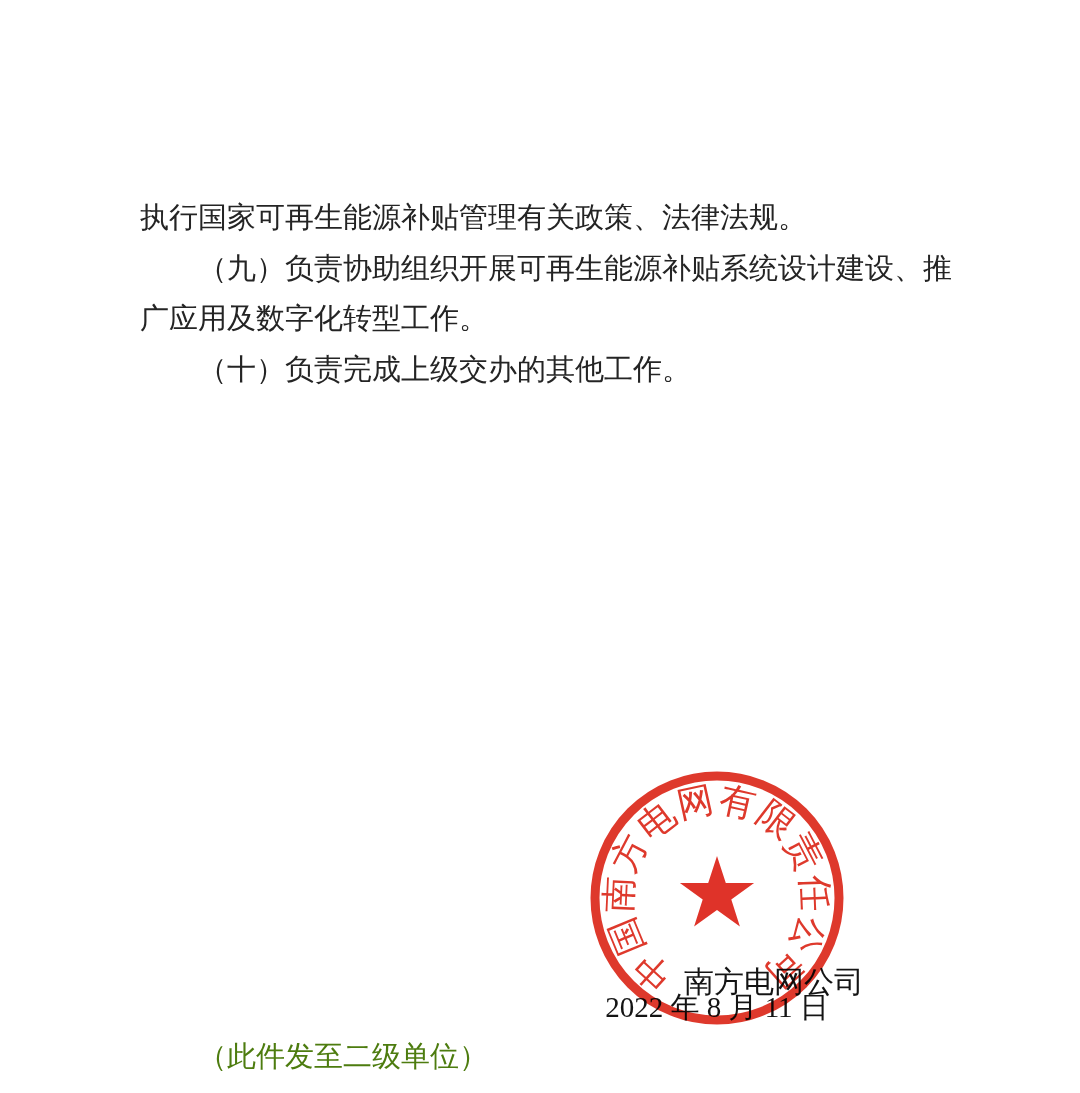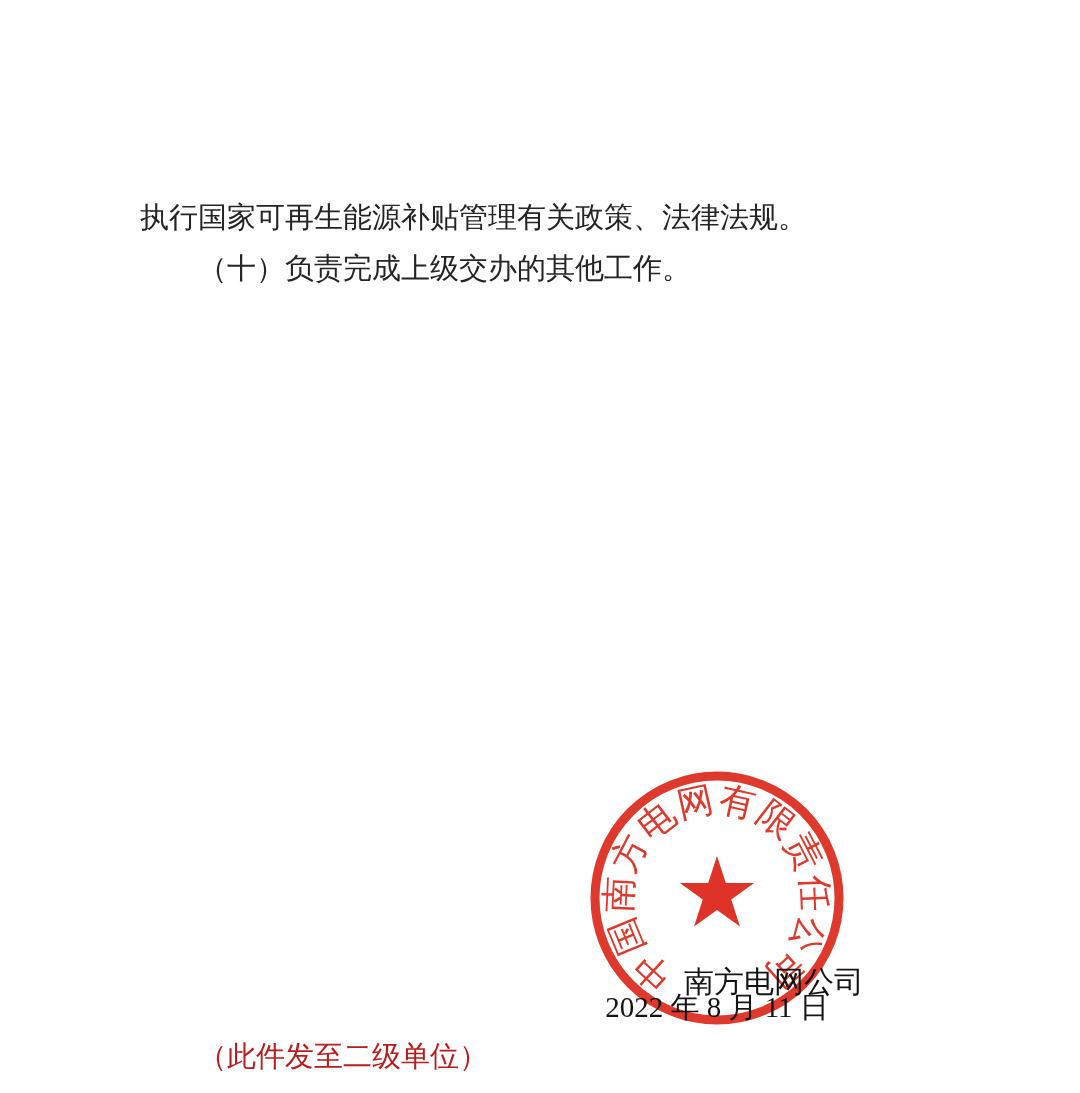--- a/index.html
+++ b/index.html
@@ -64,30 +64,31 @@
     text-align: center;
     font-size: 29px;
     color: #141414;
   }
   .note {
     position: absolute;
     left: 140px;
     top: 1037px;
     font-size: 29px;
     text-indent: 2em;
-    color: #b91c1c;
+    color: #4d7c0f;
   }
 </style>
 </head>
 <body>
 
 <div class="page">
 
   <div class="body-text">
     <p>执行国家可再生能源补贴管理有关政策、法律法规。</p>
+    <p class="indent">（九）负责协助组织开展可再生能源补贴系统设计建设、推广应用及数字化转型工作。</p>
     <p class="indent">（十）负责完成上级交办的其他工作。</p>
   </div>
 
   <div class="company">南方电网公司</div>
 
   <div class="date">2022 年 8 月 11 日</div>
 
   <div class="seal">
     <svg viewBox="0 0 290 290" width="290" height="290" xmlns="http://www.w3.org/2000/svg">
       <circle cx="145" cy="145" r="122" fill="none" stroke="#dc2a1c" stroke-width="9"></circle>

